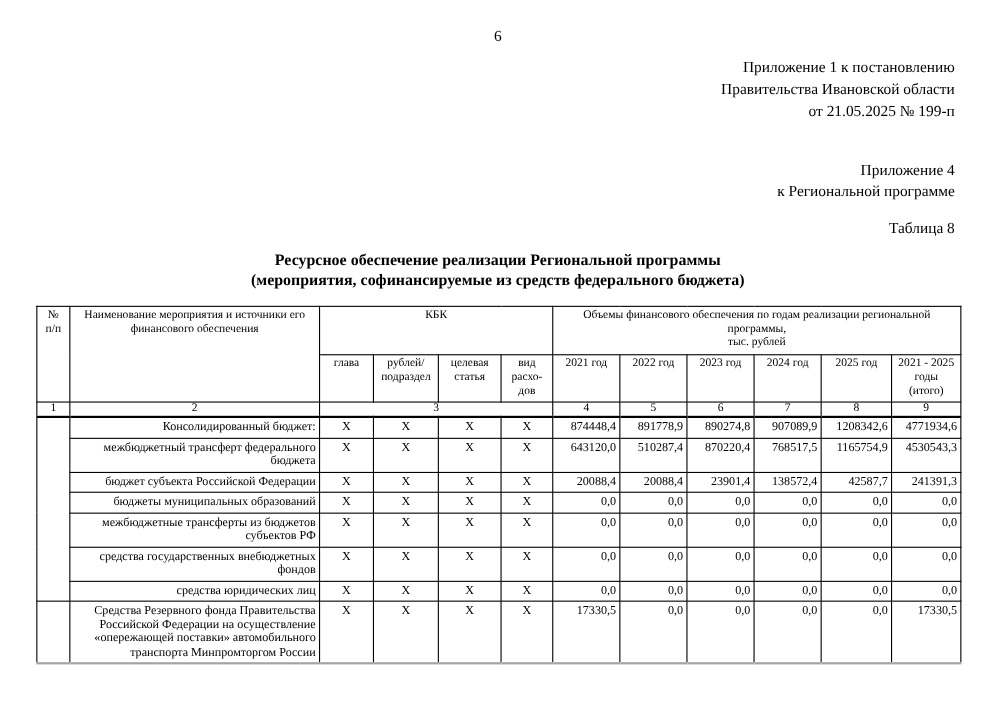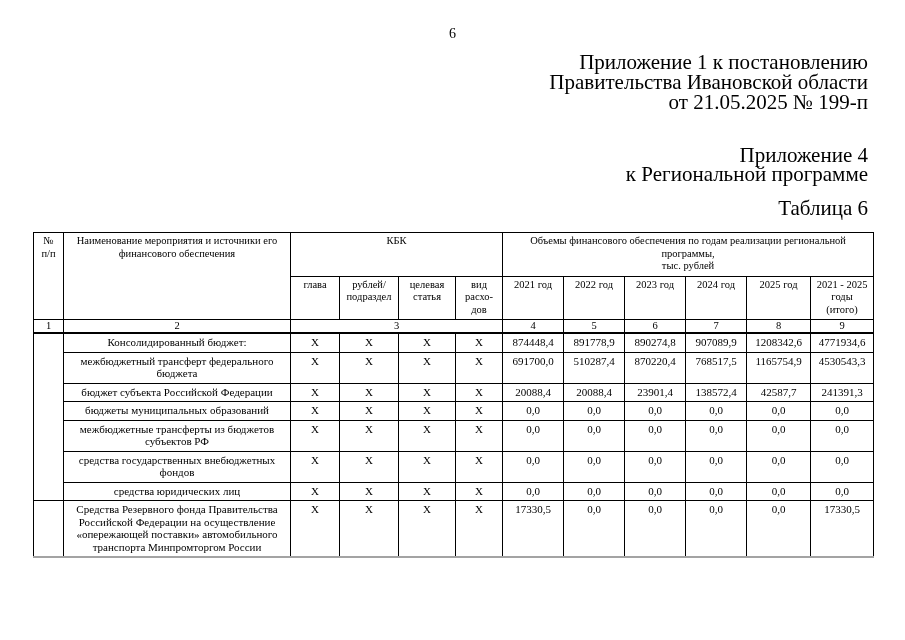--- a/index.html
+++ b/index.html
@@ -15,21 +15,21 @@
     padding-top: 26px;
   }
   .page-number {
     text-align: center;
     font-size: 14px;
     line-height: 16px;
   }
   .right-block {
     text-align: right;
     margin-right: 37px;
-    font-size: 21px;
+    font-size: 14px;
     line-height: 20px;
     white-space: pre-line;
   }
   .annex1 { margin-top: 10px; }
   .annex4 { margin-top: 34px; line-height: 19px; }
   .table-label { margin-top: 15px; line-height: 19px; }
   .doc-title {
     margin-top: 10px;
     text-align: center;
     font-weight: bold;
@@ -55,43 +55,47 @@
   .pre { white-space: pre-line; }
   th.mid { vertical-align: middle; }
   tr.numrow td {
     text-align: center;
     padding: 0 2px 1px 2px;
     line-height: 11px;
     font-size: 10.5px;
     border-bottom: 2px solid #000;
   }
   tr.h2 th { height: 42px; margin-top: 44px; }
-  td.name { text-align: center; padding-left: 6px; }
+  td.name { text-align: right; padding-left: 6px; }
   td.x { text-align: center; }
-  td.val { text-align: center; padding-right: 4px; }
+  td.val { text-align: right; padding-right: 4px; }
   td.numcol { padding: 0; }
   tbody tr.last td { border-bottom: 2px solid #a3a3a3; }
   table.res { border: 1px solid #000; }
 </style>
 </head>
 <body>
 
 <div class="page">
 
   <div class="page-number">6</div>
 
   <div class="right-block annex1">Приложение 1 к постановлению
 Правительства Ивановской области
 от 21.05.2025 № 199-п</div>
 
   <div class="right-block annex4">Приложение 4
 к Региональной программе</div>
 
-  <div class="right-block table-label">Таблица 6</div>
-
+  <div class="right-block table-label">Таблица 8</div>
+
+  <div class="doc-title">
+    <div>Ресурсное обеспечение реализации Региональной программы</div>
+    <div>(мероприятия, софинансируемые из средств федерального бюджета)</div>
+  </div>
 
   <table class="res">
     <colgroup>
       <col style="width:30px">
         <col style="width:227px">
       <col style="width:49px">
         <col style="width:59px">
         <col style="width:57px">
         <col style="width:47px">
       <col style="width:61px">
@@ -155,21 +159,21 @@
         <td class="val">907089,9</td>
         <td class="val">1208342,6</td>
         <td class="val">4771934,6</td>
       </tr>
       <tr>
         <td class="name">межбюджетный трансферт федерального бюджета</td>
         <td class="x">X</td>
         <td class="x">X</td>
         <td class="x">X</td>
         <td class="x">X</td>
-        <td class="val">691700,0</td>
+        <td class="val">643120,0</td>
         <td class="val">510287,4</td>
         <td class="val">870220,4</td>
         <td class="val">768517,5</td>
         <td class="val">1165754,9</td>
         <td class="val">4530543,3</td>
       </tr>
       <tr>
         <td class="name">бюджет субъекта Российской Федерации</td>
         <td class="x">X</td>
         <td class="x">X</td>

